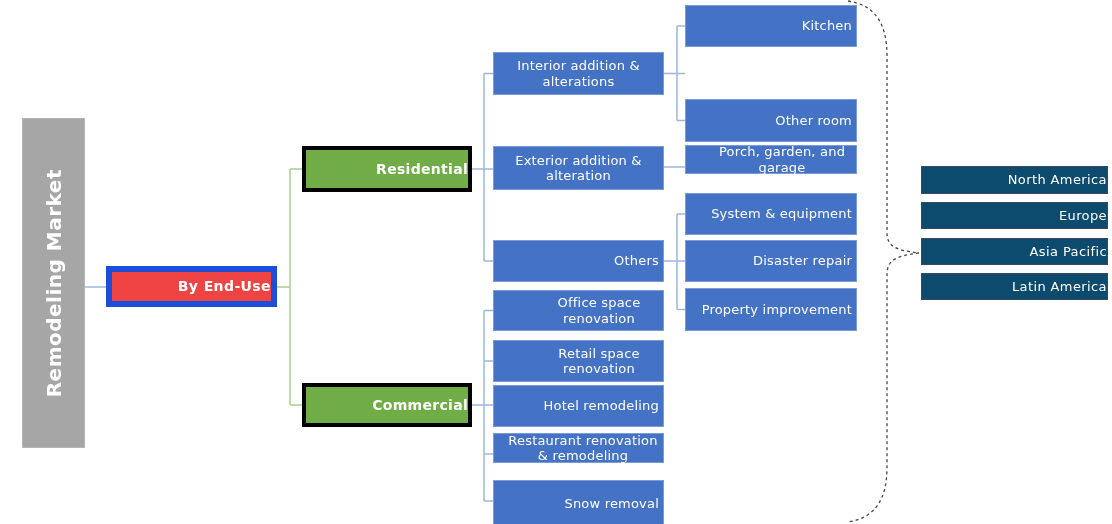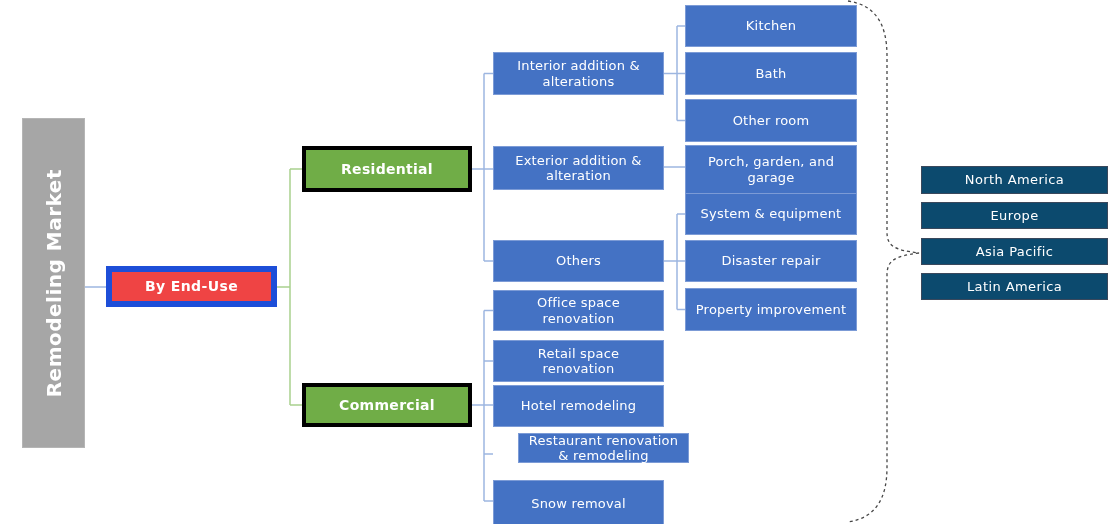--- a/index.html
+++ b/index.html
@@ -2,21 +2,21 @@
 <html><head>
 <meta charset="utf-8">
 <style>
   html,body{margin:0;padding:0;background:#ffffff;}
   .stage{
     position:relative;width:1112px;height:524px;background:#ffffff;overflow:hidden;
     font-family:"DejaVu Sans","Liberation Sans",sans-serif;
   }
   .stage svg.connectors{position:absolute;left:0;top:0;width:1112px;height:524px;}
   .box{
-    position:absolute;display:flex;align-items:center;justify-content:center;
+    position:absolute;display:flex;align-items:center;justify-content:flex-end;
     text-align:center;color:#ffffff;box-sizing:border-box;line-height:1.18;
     letter-spacing:.2px;
   }
   .blue{background:#4472C4;border:1px solid #7c9bd6;font-size:13px;padding:0 4px;}
   .root{background:#ef4444;border:6px solid #1d4ed8;font-weight:bold;font-size:14px;letter-spacing:.4px;}
   .green{background:#70AD47;border:4px solid #000000;font-weight:bold;font-size:14px;letter-spacing:.3px;}
   .slate{background:#0c4a6e;border:1px solid #3a485c;font-size:13px;letter-spacing:.4px;}
   .titlebar{
     position:absolute;background:#A6A6A6;border:1px solid #b5b5b5;box-sizing:border-box;
     display:flex;align-items:center;justify-content:center;
@@ -92,27 +92,24 @@
   <div class="box blue" style="left:493px;top:146px;width:171px;height:44px">
     <span>Exterior addition &amp; alteration</span>
   </div>
   <div class="box blue" style="left:493px;top:240px;width:171px;height:42px">
     <span>Others</span>
   </div>
 
   <div class="box blue" style="left:685px;top:5px;width:172px;height:42px">
     <span>Kitchen</span>
   </div>
-  <div class="box blue" style="left:685px;top:52px;width:172px;height:43px">
-    <span>Bath</span>
-  </div>
   <div class="box blue" style="left:685px;top:99px;width:172px;height:43px">
     <span>Other room</span>
   </div>
-  <div class="box blue w140" style="left:685px;top:145px;width:172px;height:49px">
+  <div class="box blue w140" style="left:685px;top:145px;width:172px;height:29px">
     <span>Porch, garden, and garage</span>
   </div>
   <div class="box blue" style="left:685px;top:193px;width:172px;height:42px">
     <span>System &amp; equipment</span>
   </div>
   <div class="box blue" style="left:685px;top:240px;width:172px;height:42px">
     <span>Disaster repair</span>
   </div>
   <div class="box blue" style="left:685px;top:288px;width:172px;height:43px">
     <span>Property improvement</span>
@@ -120,21 +117,21 @@
 
   <div class="box blue w120" style="left:493px;top:290px;width:171px;height:41px">
     <span>Office space renovation</span>
   </div>
   <div class="box blue" style="left:493px;top:385px;width:171px;height:42px">
     <span>Hotel remodeling</span>
   </div>
   <div class="box blue w120" style="left:493px;top:340px;width:171px;height:42px">
     <span>Retail space renovation</span>
   </div>
-  <div class="box blue w152" style="left:518px;top:433px;width:171px;height:30px">
+  <div class="box blue w152" style="left:493px;top:433px;width:171px;height:30px">
     <span>Restaurant renovation &amp; remodeling</span>
   </div>
   <div class="box blue" style="left:493px;top:480px;width:171px;height:48px">
     <span>Snow removal</span>
   </div>
 
   <div class="box slate" style="left:921px;top:166px;width:187px;height:28px">
     <span>North America</span>
   </div>
   <div class="box slate" style="left:921px;top:202px;width:187px;height:27px">

